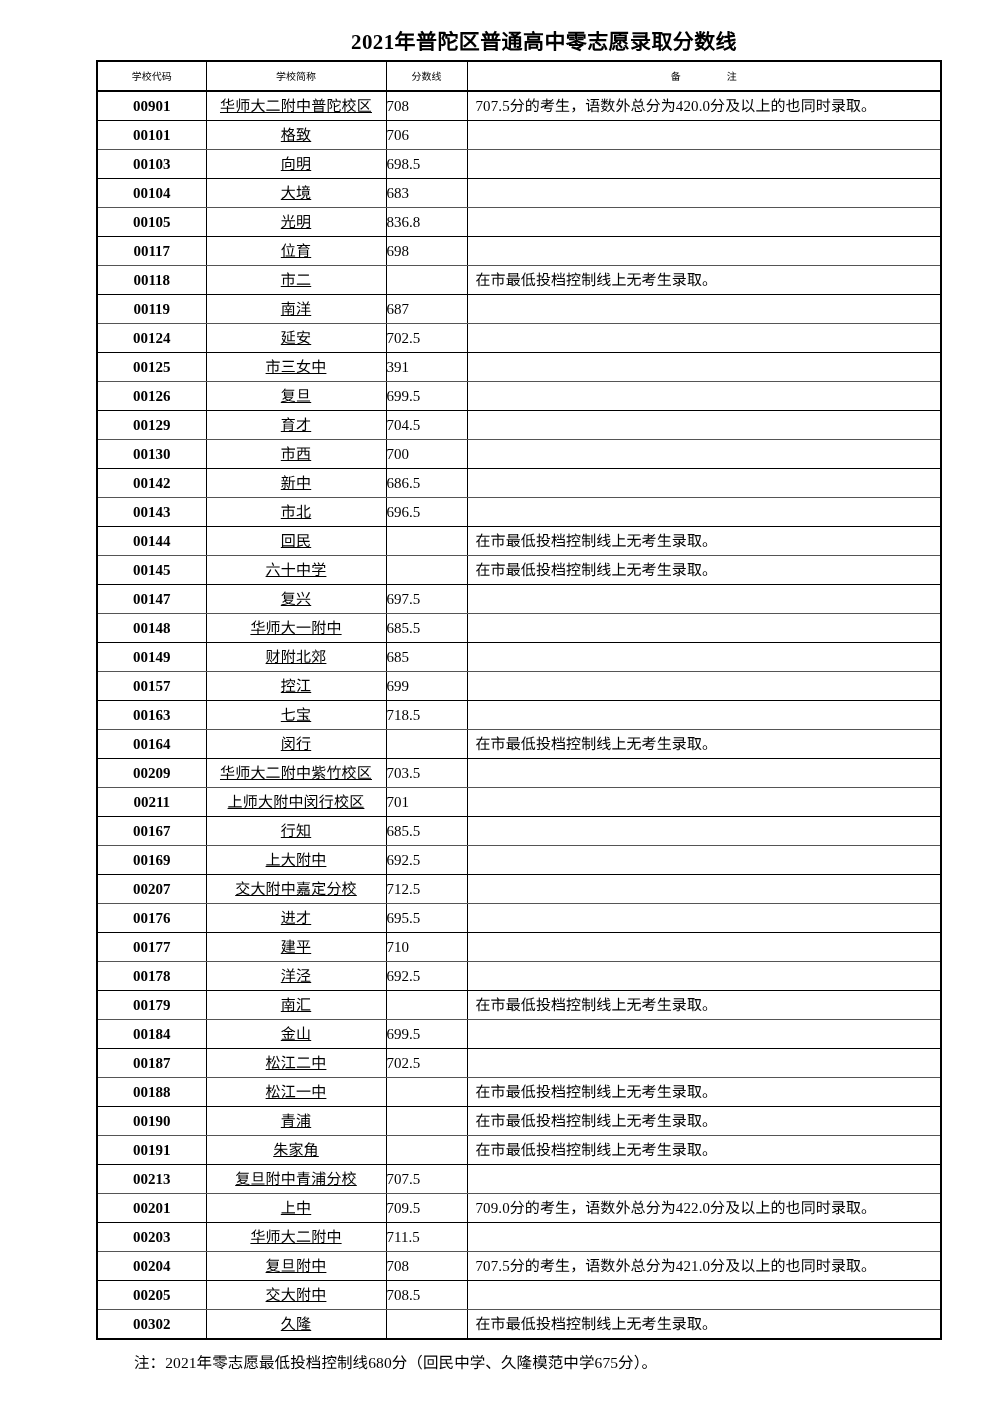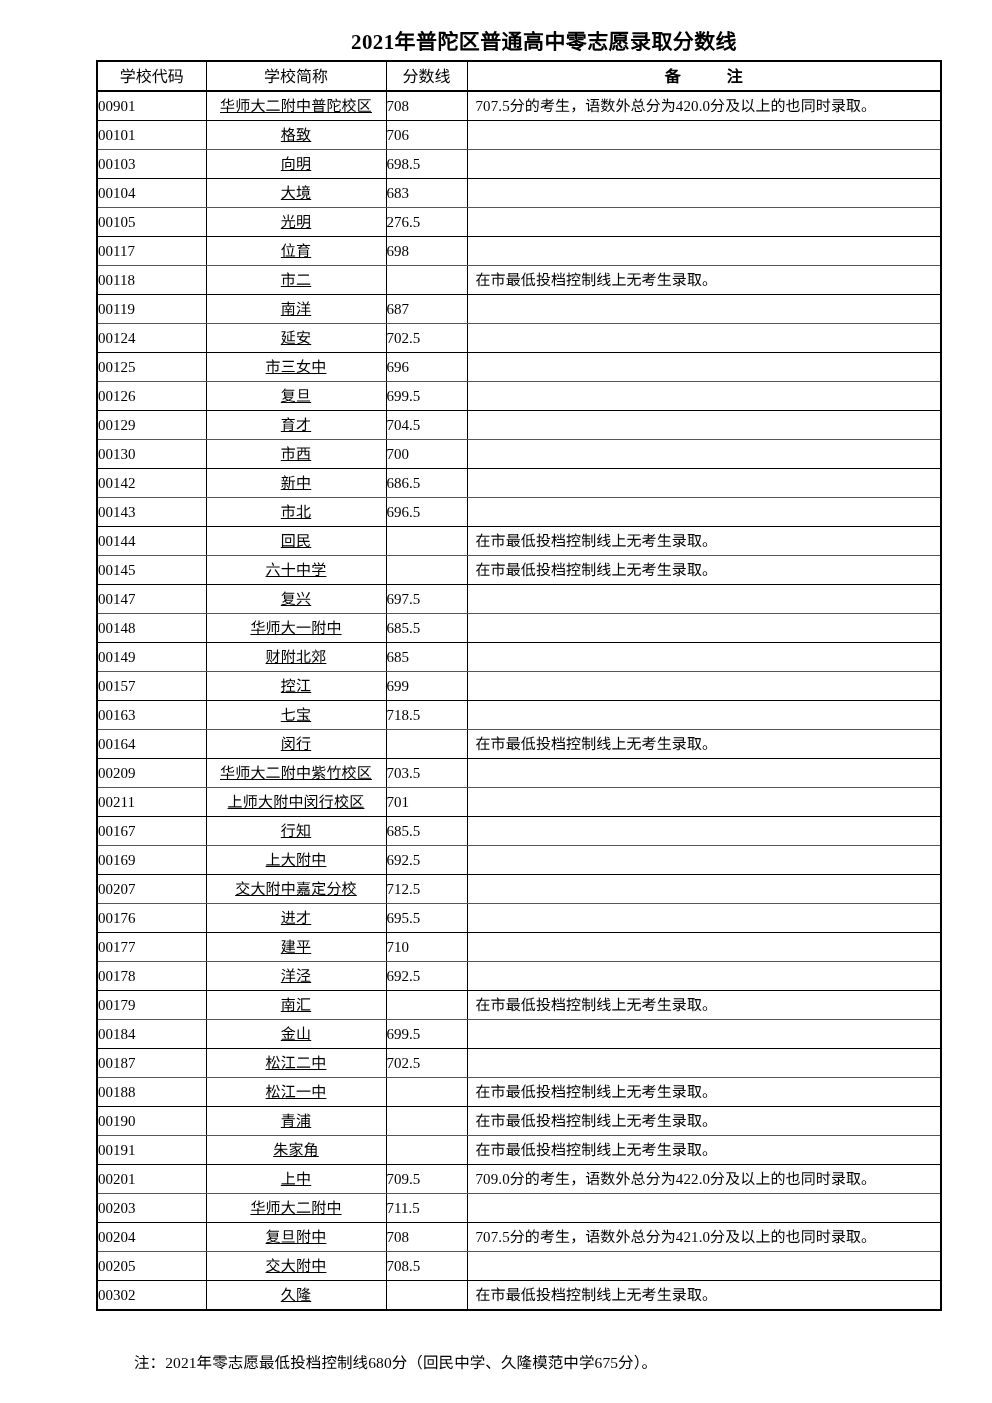--- a/index.html
+++ b/index.html
@@ -56,32 +56,31 @@
     font-weight: normal;
     font-size: 15px;
     line-height: 27px;
     vertical-align: middle;
     overflow: hidden;
     white-space: nowrap;
   }
   .score-table thead th {
     border-bottom: 2px solid #000;
     text-align: center;
-    font-size: 16px;
+    font-size: 10px;
   }
   .score-table thead th.note-head {
     letter-spacing: 0;
-    font-weight: bold;
   }
   .note-head .gap { display: inline-block; width: 46px; }
 
   .score-table tbody tr:first-child td {
     border-top: 2px solid #000;
   }
-  td.code  { text-align: left; }
+  td.code  { text-align: center; font-weight: bold; }
   td.name  { text-align: center; letter-spacing: 0.2px; text-decoration: underline; }
   td.score { text-align: left; }
   td.note  { text-align: left; padding-left: 8px; letter-spacing: 0.1px; }
 
   
   .score-table tbody tr:nth-child(odd) td { border-bottom-color: #000; }
   .score-table tbody tr:nth-child(even) td { border-bottom-color: #555; }
 
   .footnote {
     position: absolute;
@@ -139,21 +138,21 @@
         </tr>
         <tr>
           <td class="code">00104</td>
           <td class="name">大境</td>
           <td class="score">683</td>
           <td class="note"></td>
         </tr>
         <tr>
           <td class="code">00105</td>
           <td class="name">光明</td>
-          <td class="score">276.5</td>
+          <td class="score">836.8</td>
           <td class="note"></td>
         </tr>
         <tr>
           <td class="code">00117</td>
           <td class="name">位育</td>
           <td class="score">698</td>
           <td class="note"></td>
         </tr>
         <tr>
           <td class="code">00118</td>
@@ -169,21 +168,21 @@
         </tr>
         <tr>
           <td class="code">00124</td>
           <td class="name">延安</td>
           <td class="score">702.5</td>
           <td class="note"></td>
         </tr>
         <tr>
           <td class="code">00125</td>
           <td class="name">市三女中</td>
-          <td class="score">696</td>
+          <td class="score">391</td>
           <td class="note"></td>
         </tr>
         <tr>
           <td class="code">00126</td>
           <td class="name">复旦</td>
           <td class="score">699.5</td>
           <td class="note"></td>
         </tr>
         <tr>
           <td class="code">00129</td>
@@ -333,20 +332,26 @@
           <td class="code">00190</td>
           <td class="name">青浦</td>
           <td class="score"></td>
           <td class="note">在市最低投档控制线上无考生录取。</td>
         </tr>
         <tr>
           <td class="code">00191</td>
           <td class="name">朱家角</td>
           <td class="score"></td>
           <td class="note">在市最低投档控制线上无考生录取。</td>
+        </tr>
+        <tr>
+          <td class="code">00213</td>
+          <td class="name">复旦附中青浦分校</td>
+          <td class="score">707.5</td>
+          <td class="note"></td>
         </tr>
         <tr>
           <td class="code">00201</td>
           <td class="name">上中</td>
           <td class="score">709.5</td>
           <td class="note">709.0分的考生，语数外总分为422.0分及以上的也同时录取。</td>
         </tr>
         <tr>
           <td class="code">00203</td>
           <td class="name">华师大二附中</td>

